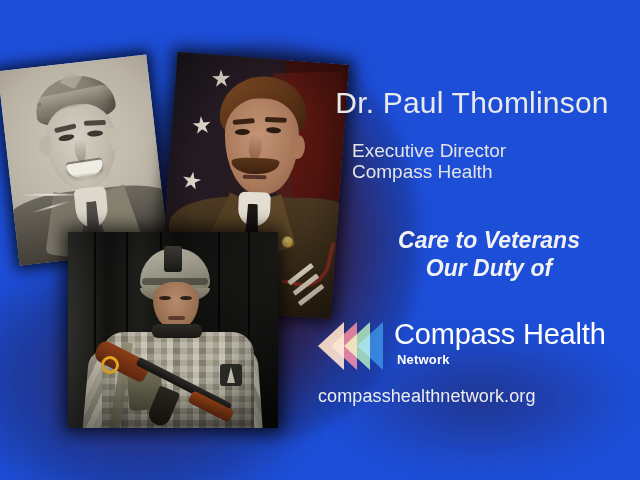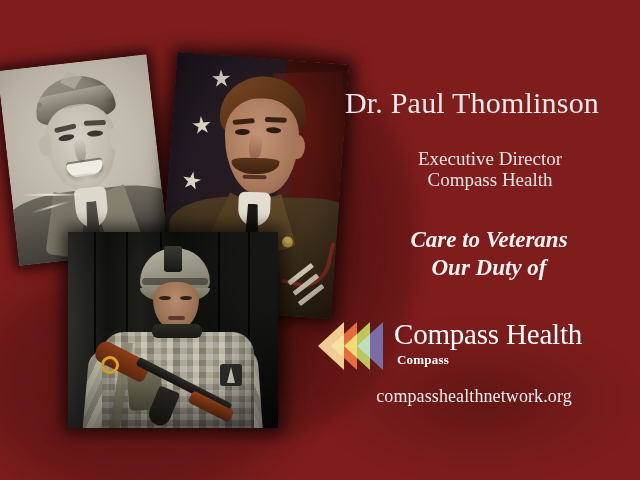--- a/index.html
+++ b/index.html
@@ -4,23 +4,23 @@
 <style>
   html, body {
     margin: 0;
     padding: 0;
     background: #000;
   }
   #slide {
     position: relative;
     width: 640px;
     height: 480px;
-    background: #7f1d1d;
+    background: #1d4ed8;
     overflow: hidden;
-    font-family: Liberation Serif, serif;
+    font-family: Liberation Sans, sans-serif;
     -webkit-font-smoothing: antialiased;
   }
 
   
   .glow {
     position: absolute;
     border-radius: 50%;
     pointer-events: none;
   }
   #glow-a {
@@ -420,23 +420,22 @@
     width: 320px;
     color: #e9e9e9;
     font-size: 30px;
     font-weight: 400;
     letter-spacing: .2px;
     text-align: center;
     white-space: nowrap;
   }
   #subtitle {
     position: absolute;
-    left: 352px; top: 148px;
+    left: 352px; top: 140px;
     width: 276px;
-    text-align: center;
     color: #e4e4e4;
     font-size: 19px;
     font-weight: 400;
     line-height: 21px;
   }
   #talk-title {
     position: absolute;
     left: 350px; top: 226px;
     width: 278px;
     text-align: center;
@@ -480,21 +479,21 @@
     position: absolute; left: 79px; top: 34px;
     color: #ffffff;
     font-size: 13px;
     font-weight: 600;
     letter-spacing: .2px;
   }
   #logo-url {
     position: absolute;
     left: 318px; top: 386px;
     width: 312px;
-    text-align: center;
+    text-align: left;
     color: #ededed;
     font-size: 18px;
     font-weight: 400;
     letter-spacing: .1px;
     white-space: nowrap;
   }
 </style>
 </head>
 <body>
 
@@ -607,18 +606,18 @@
   </div>
 
   <div id="logo">
     <div id="logo-mark">
       <div class="chev k1" style="background: rgb(232, 199, 140);"></div>
       <div class="chev k2" style="background: rgb(212, 96, 42);"></div>
       <div class="chev k3" style="background: rgb(142, 194, 79);"></div>
       <div class="chev k4" style="background: rgb(29, 95, 156);"></div>
     </div>
     <div id="logo-word">Compass Health</div>
-    <div id="logo-sub">Compass</div>
+    <div id="logo-sub">Network</div>
   </div>
 
   <div id="logo-url">compasshealthnetwork.org</div>
 
 </div>
 
 </body></html>

